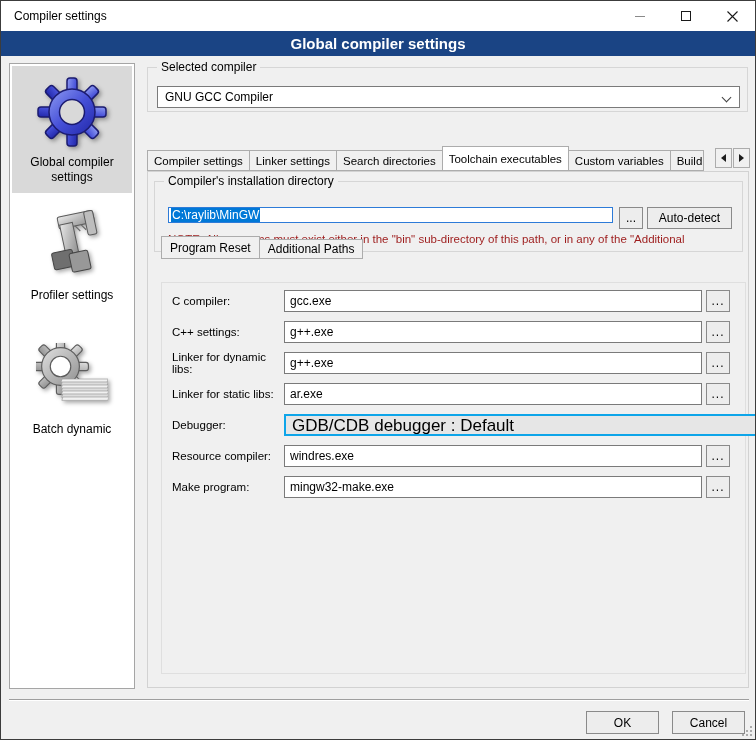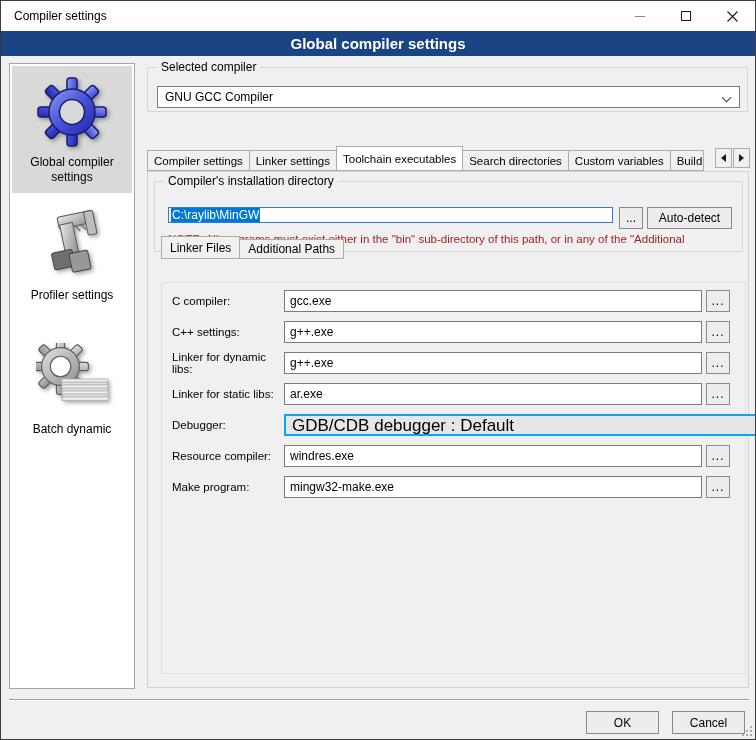--- a/index.html
+++ b/index.html
@@ -203,22 +203,22 @@
     <div class="combo" style="left:9px; top:18px; width:583px; height:22px;">
       <span>GNU GCC Compiler</span>
       <span class="chev"></span>
     </div>
   </div>
 
 
   <div class="tabbar outer-tabs">
     <div class="tab">Compiler settings</div>
     <div class="tab">Linker settings</div>
+    <div class="tab">Search directories</div>
     <div class="tab active">Toolchain executables</div>
-    <div class="tab">Search directories</div>
     <div class="tab">Custom variables</div>
     <div class="tab clip">Build options</div>
   </div>
   <div class="tab-scroll">
     <div class="sbtn">
       <span class="tri-l"></span>
     </div>
     <div class="sbtn">
       <span class="tri-r"></span>
     </div>
@@ -230,21 +230,21 @@
       <span class="grp-legend">Compiler's installation directory</span>
       <div class="dir-input">
         <span class="sel">C:\raylib\MinGW</span>
       </div>
       <button class="btn b-dots-dir">...</button>
       <button class="btn b-autodetect">Auto-detect</button>
       <div class="note">NOTE: All programs must exist either in the "bin" sub-directory of this path, or in any of the "Additional</div>
     </div>
 
     <div class="tabbar inner-tabs">
-      <div class="tab active">Linker Files</div>
+      <div class="tab active">Program Reset</div>
       <div class="tab">Additional Paths</div>
     </div>
 
     <div class="inner-panel">
 
       <div class="frow">
         <span class="flabel">C compiler:</span>
         <input class="tinput" value="gcc.exe" style="">
         <button class="btn b-dots">...</button>
       </div>

